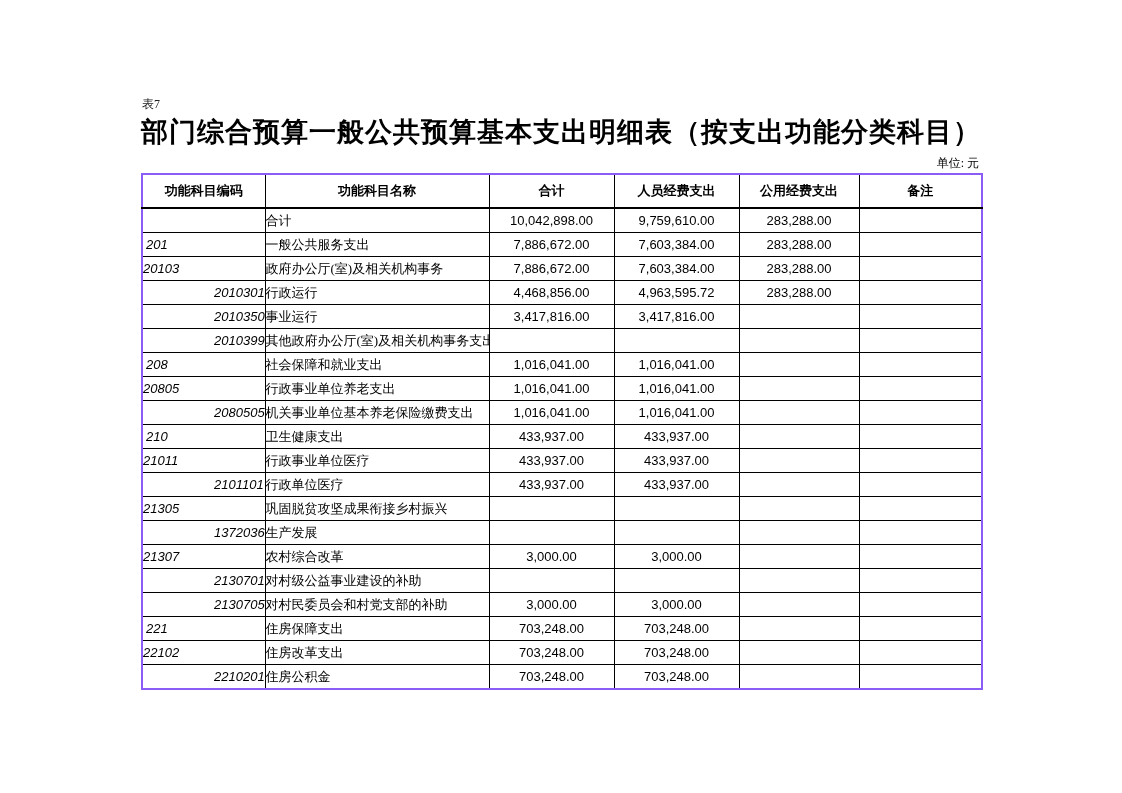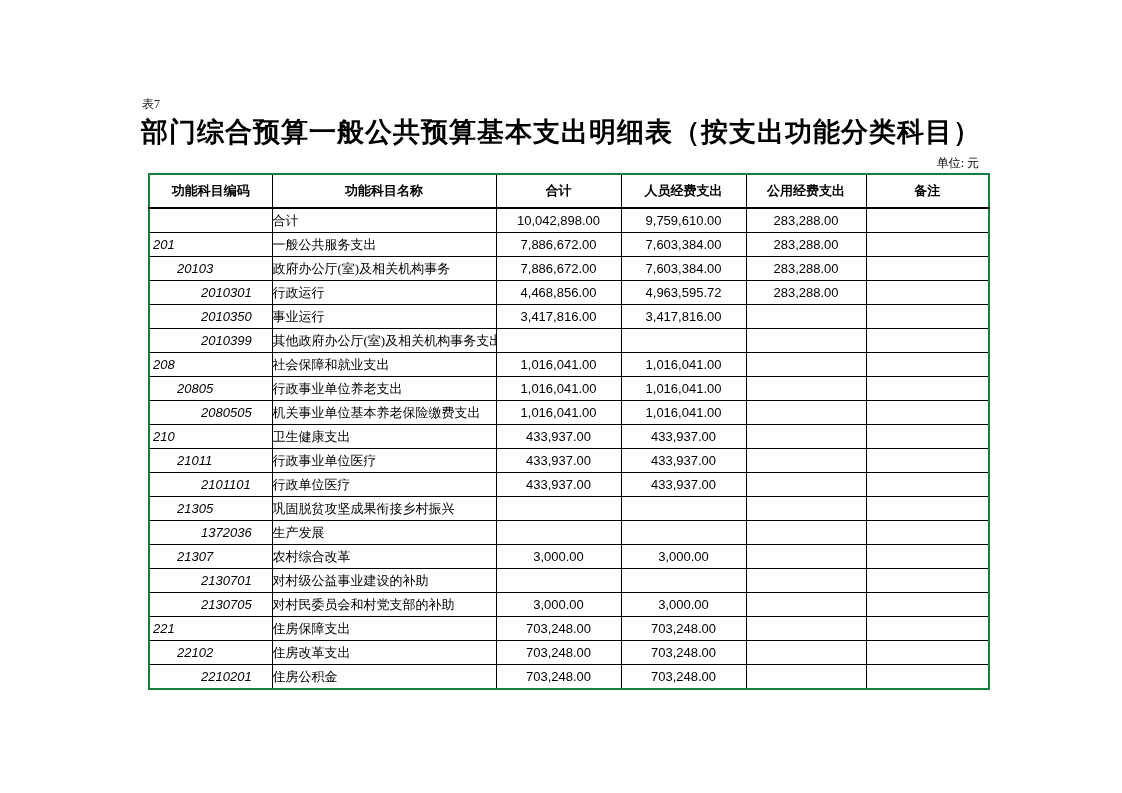--- a/index.html
+++ b/index.html
@@ -42,26 +42,26 @@
     text-align: right;
     font-size: 12px;
   }
   .unit-note span {
     display: inline-block;
     border-bottom: 1px solid #000;
     padding: 0 2px 1px 28px;
   }
   table.budget {
     position: absolute;
-    left: 148px;
+    left: 141px;
     top: 173px;
     width: 840px;
     border-collapse: collapse;
     table-layout: fixed;
-    border: 2px solid #15803d;
+    border: 2px solid #8b5cf6;
   }
   table.budget th,
   table.budget td {
     border: 1px solid #000;
     overflow: hidden;
     white-space: nowrap;
     padding: 0;
   }
   table.budget th {
     height: 32px;
@@ -77,22 +77,22 @@
     vertical-align: middle;
     font-size: 13px;
   }
   td.code {
     font-family: "Liberation Sans", "DejaVu Sans", sans-serif;
     font-size: 14px;
     text-align: left;
     font-style: italic;
   }
   td.code.lvl1 { padding-left: 3px; }
-  td.code.lvl2 { padding-left: 27px; }
-  td.code.lvl3 { padding-left: 51px; }
+  td.code.lvl2 { }
+  td.code.lvl3 { padding-left: 71px; }
   td.name {
     text-align: left;
     padding-left: 4px;
     font-family: "Liberation Serif", "DejaVu Serif", serif;
   }
   td.num {
     text-align: center;
     font-family: "Liberation Sans", "DejaVu Sans", sans-serif;
     font-size: 14px;
   }

